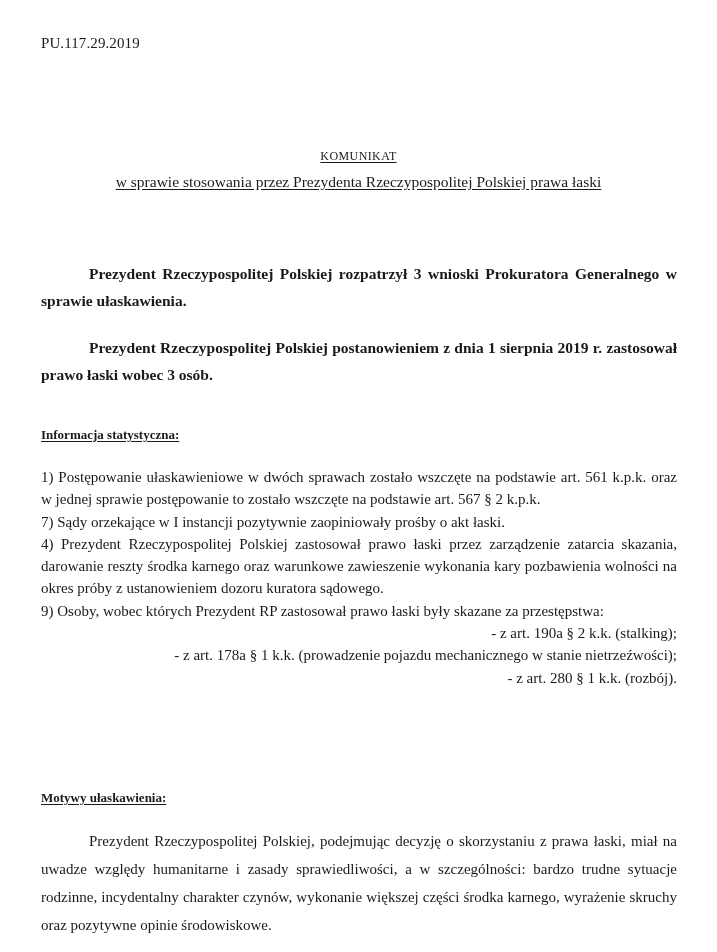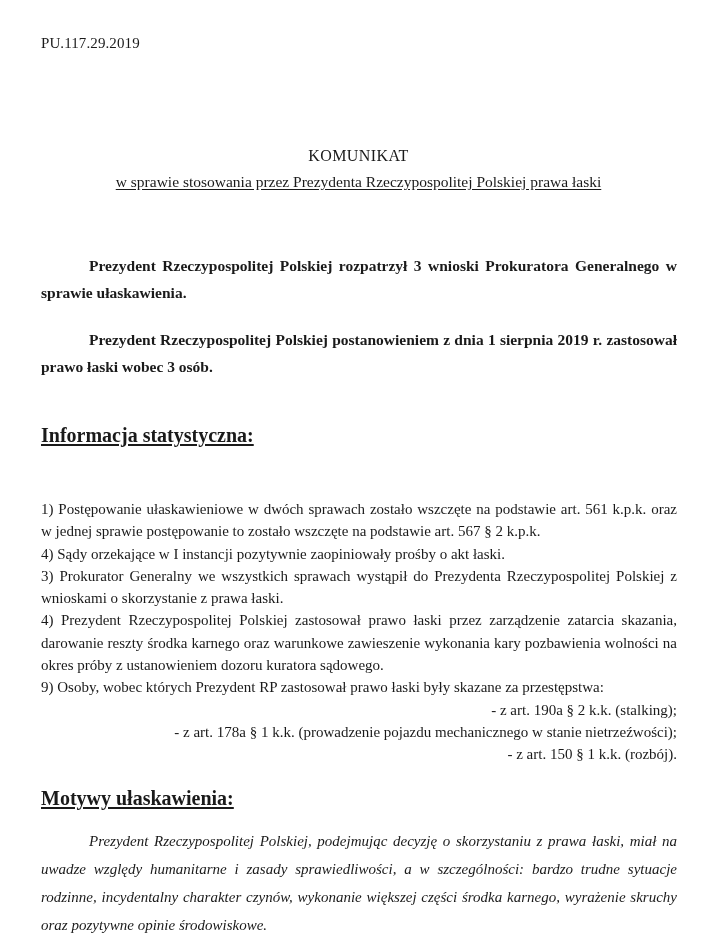--- a/index.html
+++ b/index.html
@@ -37,73 +37,73 @@
 
   
   .title-block {
     position: absolute;
     left: 41px;
     top: 145px;
     width: 635px;
     text-align: center;
   }
   .doc-title {
-    font-size: 16px;
+    font-size: 12px;
     line-height: 22px;
+    text-decoration: underline;
     text-underline-offset: 2px;
     letter-spacing: 0.4px;
   }
   .doc-subtitle {
     margin-top: 4px;
     font-size: 15.5px;
     line-height: 22px;
     text-decoration: underline;
     text-underline-offset: 2px;
   }
 
   
   .lead-block {
     position: absolute;
     left: 41px;
-    top: 252px;
+    top: 260px;
     width: 636px;
   }
   .lead-para {
     font-weight: bold;
     font-size: 15.5px;
     line-height: 27px;
     text-align: justify;
     text-indent: 48px;
     margin: 0;
   }
   .lead-para + .lead-para {
     margin-top: 20px;
   }
 
   
   .section-heading {
     position: absolute;
     left: 41px;
     font-weight: bold;
-    font-size: 20px;
+    font-size: 13px;
     line-height: 22px;
     text-decoration: underline;
     text-underline-offset: 2px;
     white-space: nowrap;
   }
   #heading-stats { top: 424px; }
   #heading-motives { top: 787px; }
 
   
   .stats-block {
     position: absolute;
     left: 41px;
     top: 466px;
     width: 636px;
-    margin-top: 32px;
   }
   .stats-item {
     font-size: 15px;
     line-height: 22.3px;
     text-align: justify;
     margin: 0;
   }
   .stats-item.no-justify {
     text-align: left;
   }
@@ -120,21 +120,20 @@
     left: 41px;
     top: 827px;
     width: 636px;
   }
   .motives-para {
     font-size: 15px;
     line-height: 28px;
     text-align: justify;
     text-indent: 48px;
     margin: 0;
-    font-style: italic;
   }
 </style>
 </head>
 <body>
 
 <div class="page">
 
   <div class="doc-ref">PU.117.29.2019</div>
 
   <div class="title-block">
@@ -144,27 +143,26 @@
 
   <div class="lead-block">
     <p class="lead-para">Prezydent Rzeczypospolitej Polskiej rozpatrzył 3 wnioski Prokuratora Generalnego w sprawie ułaskawienia.</p>
     <p class="lead-para">Prezydent Rzeczypospolitej Polskiej postanowieniem z dnia 1 sierpnia 2019 r. zastosował prawo łaski wobec 3 osób.</p>
   </div>
 
   <div class="section-heading" id="heading-stats">Informacja statystyczna:</div>
 
   <div class="stats-block">
     <p class="stats-item">1) Postępowanie ułaskawieniowe w dwóch sprawach zostało wszczęte na podstawie art. 561 k.p.k. oraz w jednej sprawie postępowanie to zostało wszczęte na podstawie art. 567 § 2 k.p.k.</p>
-    <p class="stats-item no-justify">4) Sądy orzekające w I instancji pozytywnie zaopiniowały prośby o akt łaski.</p>
-    <p class="stats-item">3) Prokurator Generalny we wszystkich sprawach wystąpił do Prezydenta Rzeczypospolitej Polskiej z wnioskami o skorzystanie z prawa łaski.</p>
+    <p class="stats-item no-justify">7) Sądy orzekające w I instancji pozytywnie zaopiniowały prośby o akt łaski.</p>
     <p class="stats-item">4) Prezydent Rzeczypospolitej Polskiej zastosował prawo łaski przez zarządzenie zatarcia skazania, darowanie reszty środka karnego oraz warunkowe zawieszenie wykonania kary pozbawienia wolności na okres próby z ustanowieniem dozoru kuratora sądowego.</p>
     <p class="stats-item no-justify">9) Osoby, wobec których Prezydent RP zastosował prawo łaski były skazane za przestępstwa:</p>
     <p class="sub-item">- z art. 190a § 2 k.k. (stalking);</p>
     <p class="sub-item">- z art. 178a § 1 k.k. (prowadzenie pojazdu mechanicznego w stanie nietrzeźwości);</p>
-    <p class="sub-item">- z art. 150 § 1 k.k. (rozbój).</p>
+    <p class="sub-item">- z art. 280 § 1 k.k. (rozbój).</p>
   </div>
 
   <div class="section-heading" id="heading-motives">Motywy ułaskawienia:</div>
 
   <div class="motives-block">
     <p class="motives-para">Prezydent Rzeczypospolitej Polskiej, podejmując decyzję o skorzystaniu z prawa łaski, miał na uwadze względy humanitarne i zasady sprawiedliwości, a w szczególności: bardzo trudne sytuacje rodzinne, incydentalny charakter czynów, wykonanie większej części środka karnego, wyrażenie skruchy oraz pozytywne opinie środowiskowe.</p>
   </div>
 
 </div>
 

